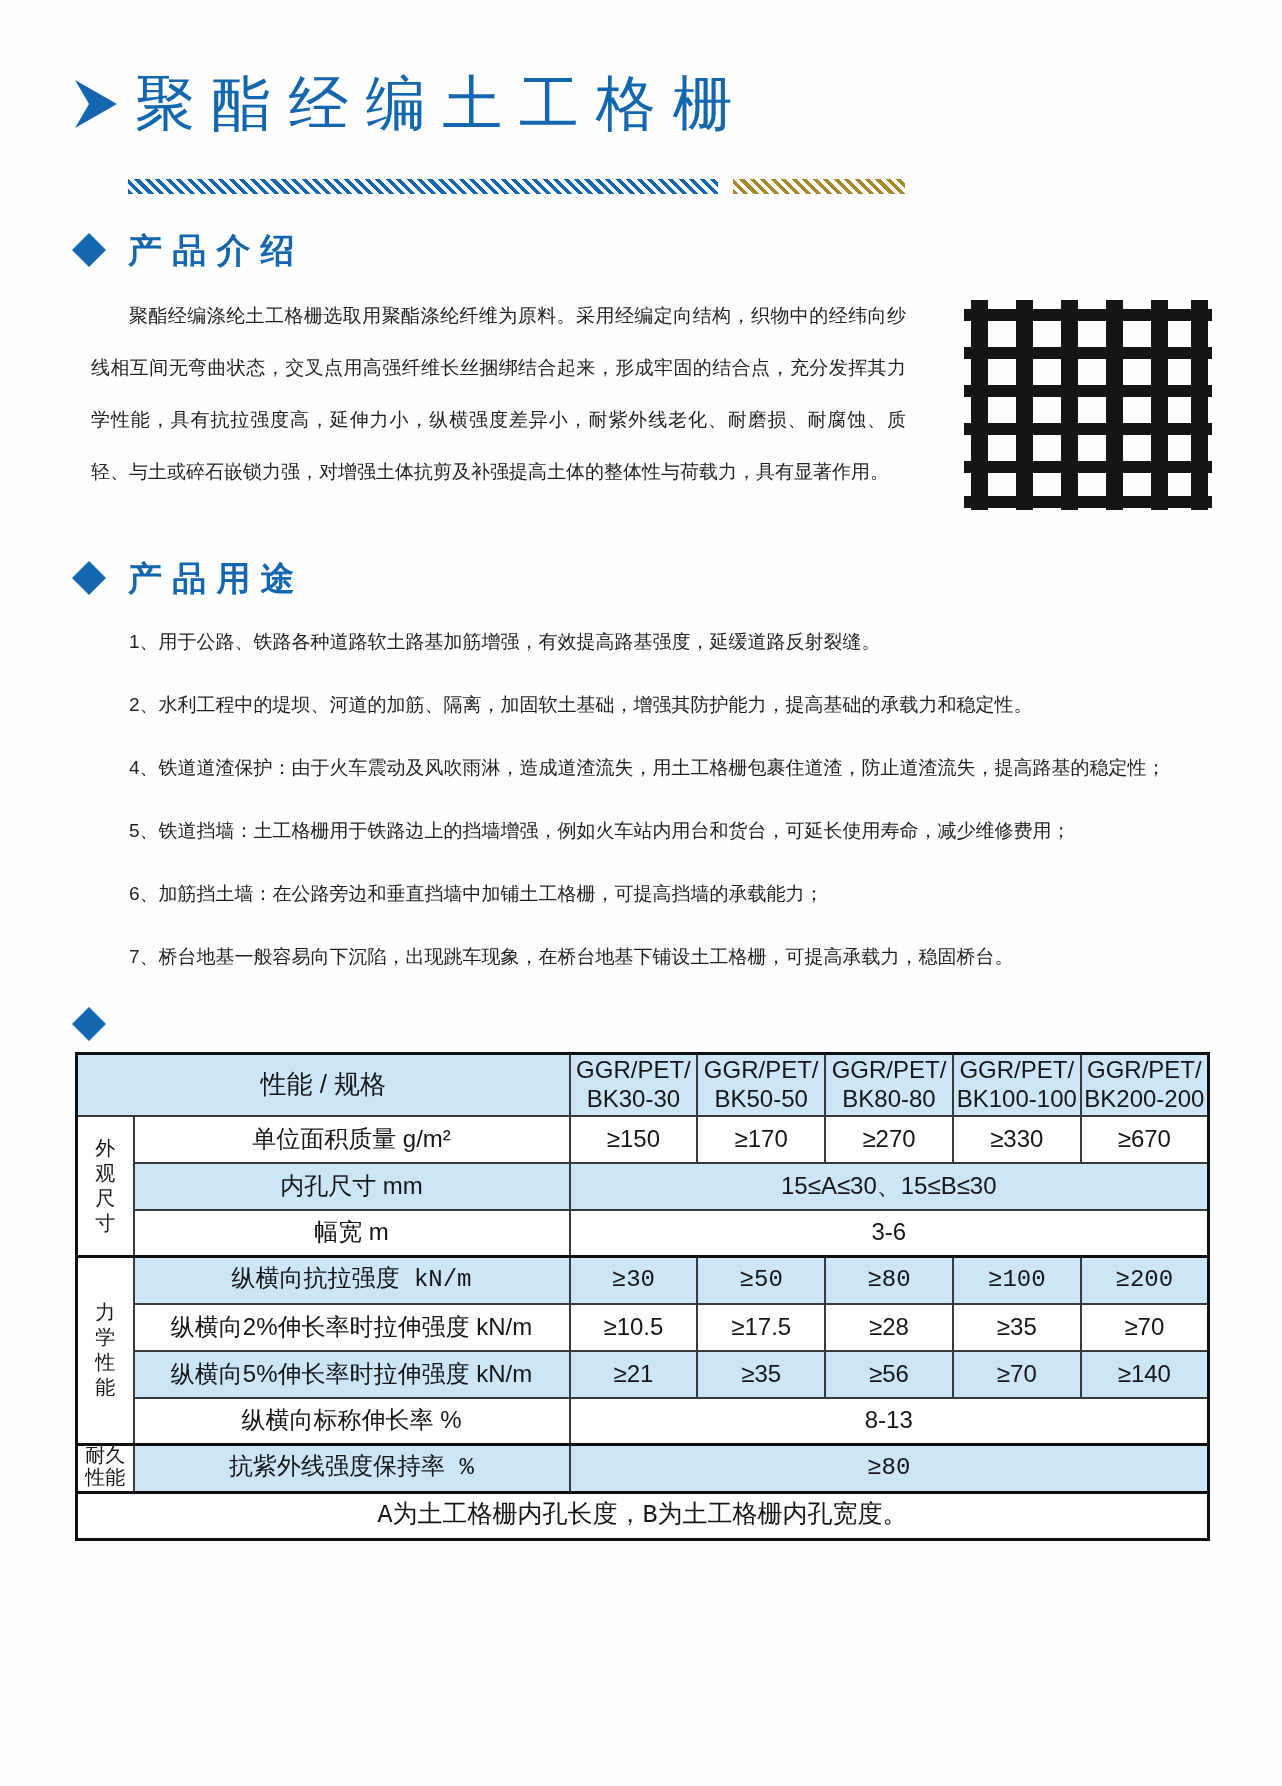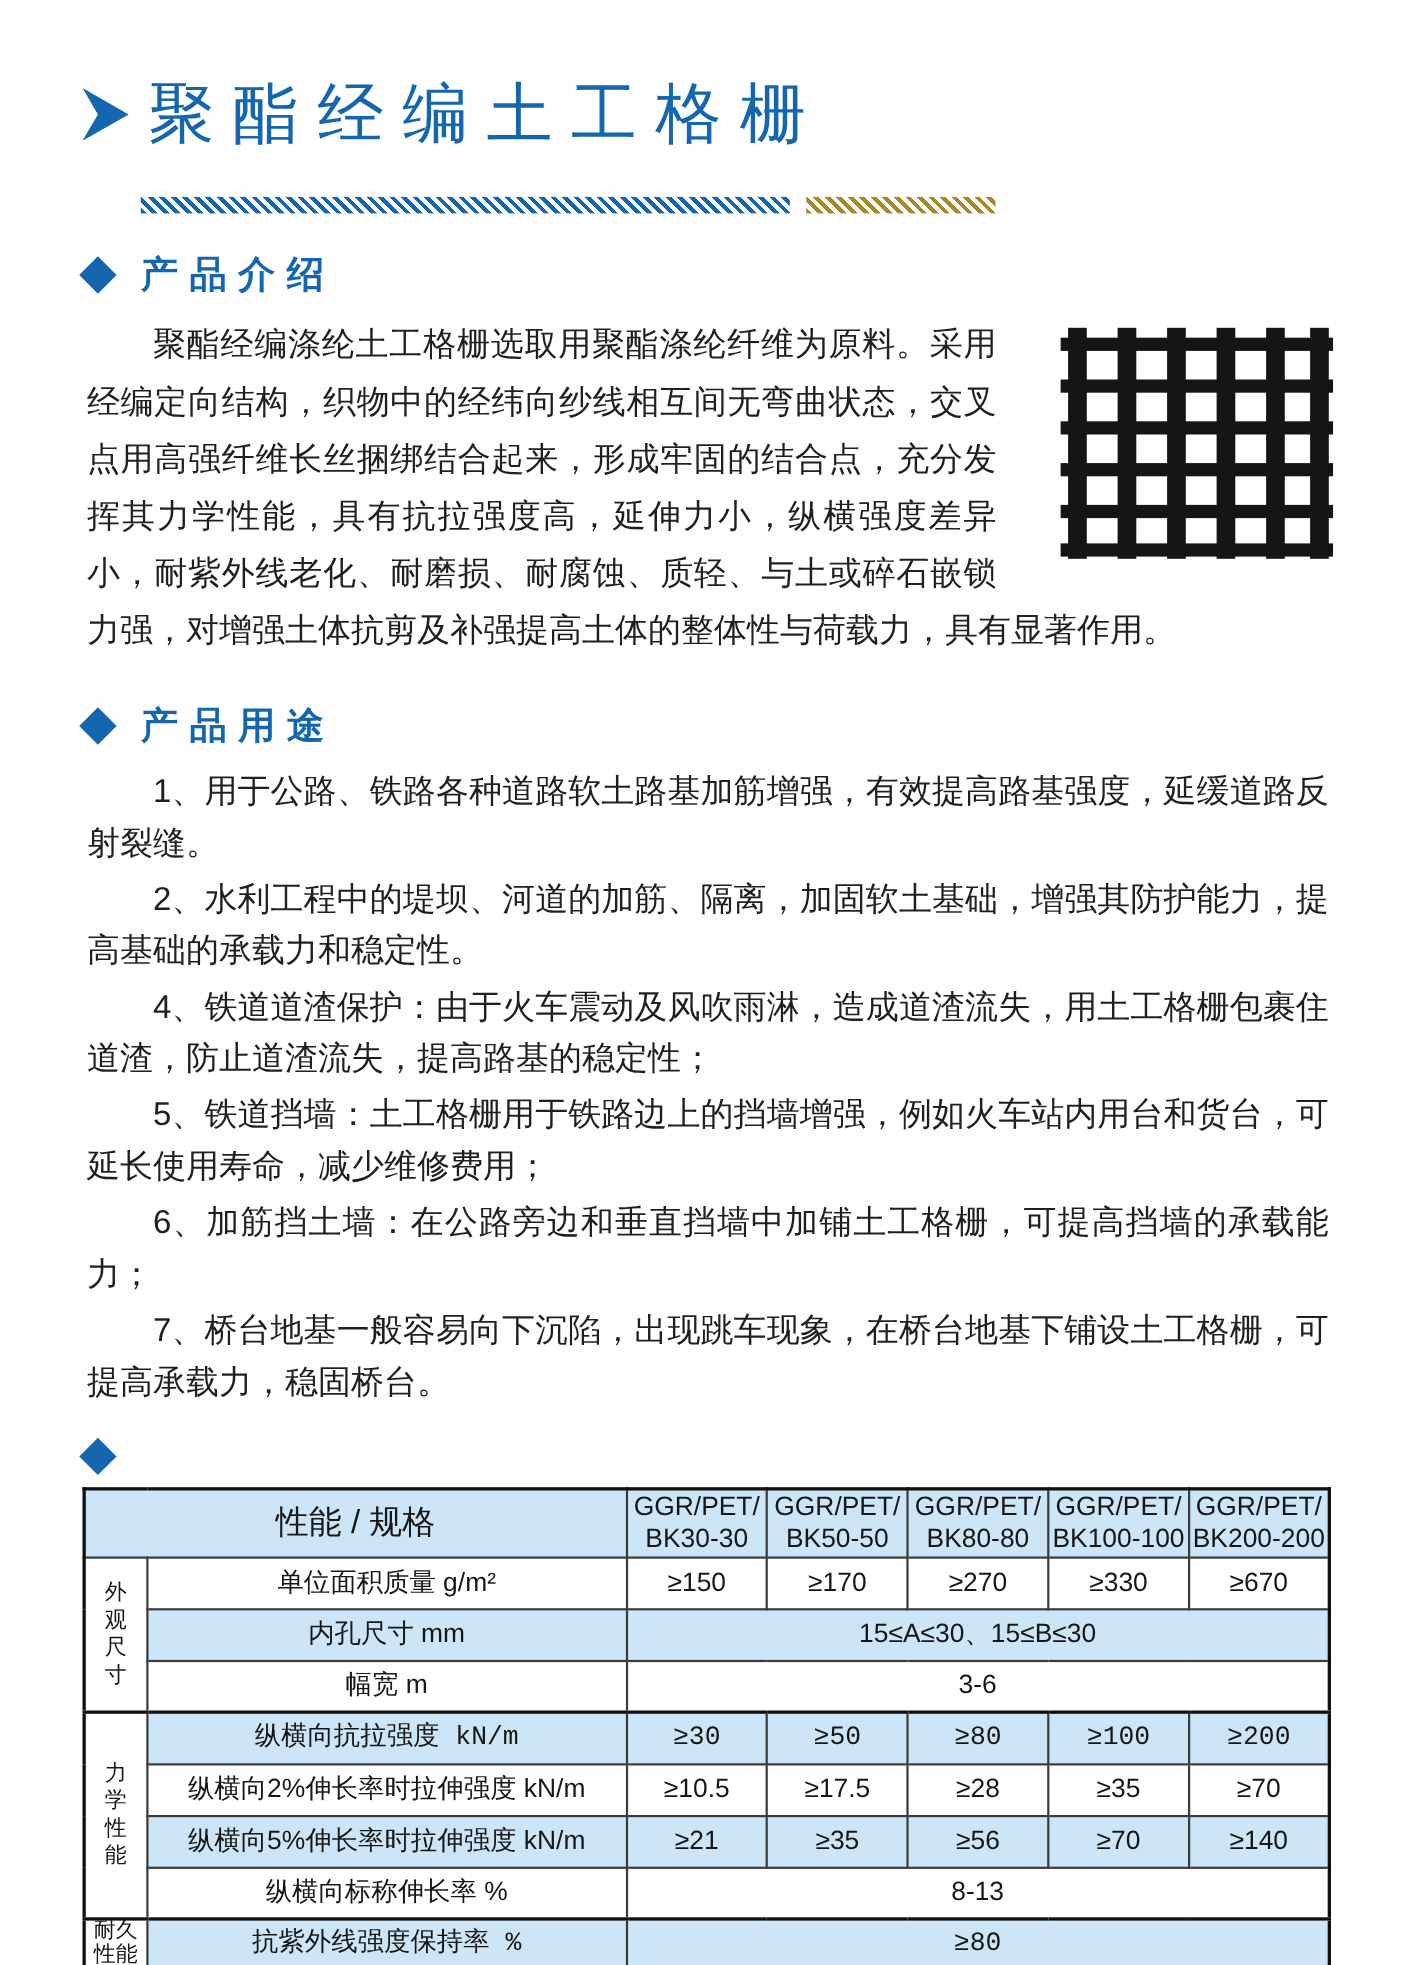--- a/index.html
+++ b/index.html
@@ -49,21 +49,21 @@
     margin:0 27px 0 6px;
   }
   .heading-label.spaced{letter-spacing:0.30em;}
 
   
   .intro-flow{margin-top:14px;}
   .product-img{
     float:right;width:248px;height:216px;margin:6px 0 10px 58px;
   }
   p.body-text{
-    margin:4px;font-size:30px;line-height:52px;text-indent:2em;
+    margin:16px;font-size:19px;line-height:52px;text-indent:2em;
     text-align:justify;color:var(--ink);
   }
   .uses-list{margin-top:12px;}
   .uses-list p.body-text{line-height:47px;text-align:justify;}
   .clear{clear:both;}
 
   
   .spec-heading{margin-top:14px;}
   table.spec{
     width:1135px;margin-top:16px;border-collapse:collapse;table-layout:fixed;
@@ -74,21 +74,21 @@
     border:2px solid var(--border);padding:0;vertical-align:middle;
     font-weight:normal;text-align:center;line-height:1.2;
   }
   tr.hdr th{height:62px;background:var(--rowblue);}
   tr.hdr .model span{display:block;}
   tr.blue td{background:var(--rowblue);}
   tr.white td{background:#ffffff;}
   td.group-cell{background:#ffffff !important;}
   table.spec td{height:47px;}
   td.label{text-align:left;padding-left:18px;margin-top:28px;}
-  th.perf{font-size:30px;}
+  th.perf{font-size:26px;}
   tr.thick-top td{border-top:3px solid var(--border-heavy);font-family:Liberation Mono, monospace;}
   td.group-cell .vtext{
     width:1.1em;margin:0 auto;word-break:break-all;line-height:1.25;font-size:20px;
   }
   td.group-cell .vtext.two-col{width:2.15em;line-height:1.12;}
   td.footnote-cell{
     text-align:left;padding:10px 10px 10px 40px;height:56px;font-size:25px;
   }
 </style>
 </head>

